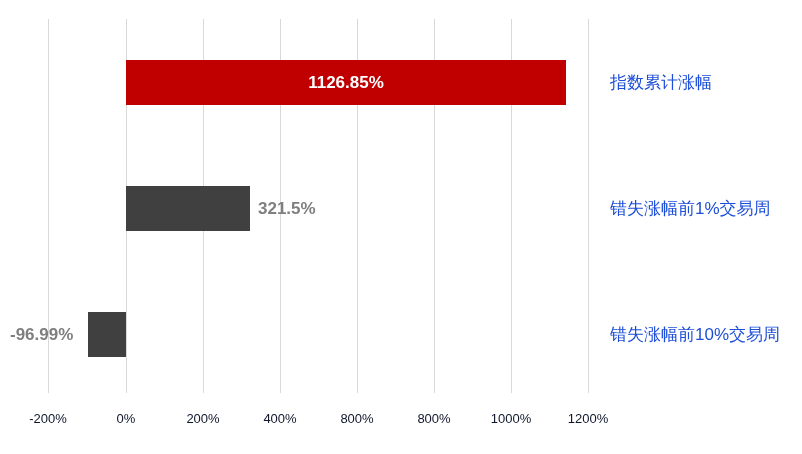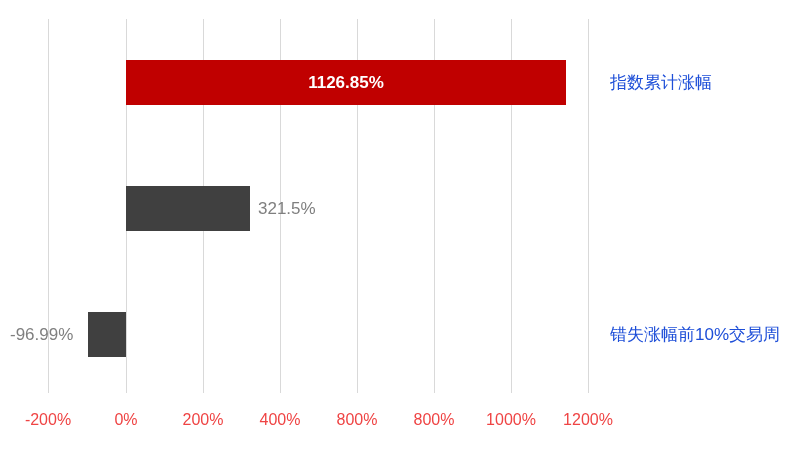--- a/index.html
+++ b/index.html
@@ -47,38 +47,38 @@
     line-height: 45px;
     font-size: 17px;
     white-space: nowrap;
   }
   .bar-label.inside {
     color: #FFFFFF;
     font-weight: bold;
   }
   .bar-label.outside {
     color: #7F7F7F;
-    font-weight: normal;
+    font-weight: bold;
   }
   
   .cat-label {
     position: absolute;
     left: 610px;
     height: 45px;
     line-height: 45px;
     font-size: 17px;
     color: #1d4ed8;
     white-space: nowrap;
   }
   
   .axis-tick-label {
     position: absolute;
     top: 411px;
-    font-size: 16px;
-    color: #ef4444;
+    font-size: 13px;
+    color: #0f172a;
     white-space: nowrap;
     text-align: center;
     transform: translateX(-50%);
   }
 </style>
 </head>
 <body>
 
 <div id="chart-root">
 
@@ -92,20 +92,21 @@
     <div class="gridline" style="left:434px;"></div>
     <div class="gridline" style="left:511px;"></div>
     <div class="gridline" style="left:588px;"></div>
 
     <div class="bar bar-pos" style="left:126px; top:60px; width:440px;"></div>
     <div class="bar-label inside" style="left:126px; top:60px; width:440px; text-align:center;">1126.85%</div>
     <div class="cat-label" style="top:60px;">指数累计涨幅</div>
 
     <div class="bar bar-gray" style="left:126px; top:186px; width:124px;"></div>
     <div class="bar-label outside" style="left:258px; top:186px;">321.5%</div>
+    <div class="cat-label" style="top:186px;">错失涨幅前1%交易周</div>
 
     <div class="bar bar-neg" style="left:88px; top:312px; width:38px;"></div>
     <div class="bar-label outside" style="left:10px; top:312px;">-96.99%</div>
     <div class="cat-label" style="top:312px;">错失涨幅前10%交易周</div>
 
     <div class="axis-tick-label" style="left:48px;">-200%</div>
     <div class="axis-tick-label" style="left:126px;">0%</div>
     <div class="axis-tick-label" style="left:203px;">200%</div>
     <div class="axis-tick-label" style="left:280px;">400%</div>
     <div class="axis-tick-label" style="left:357px;">800%</div>

